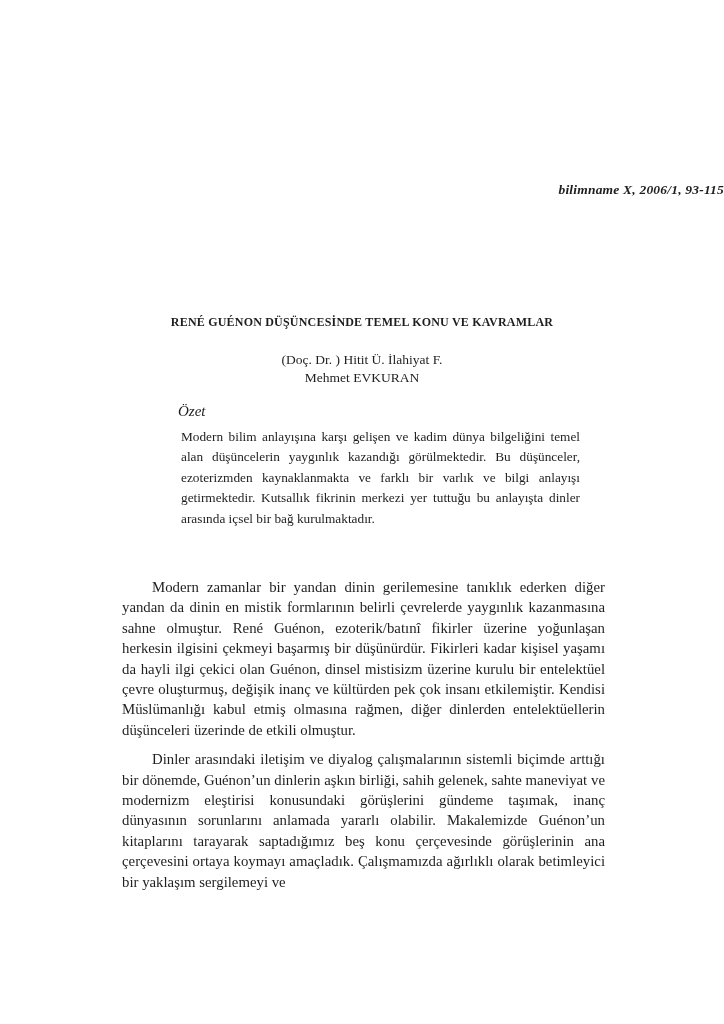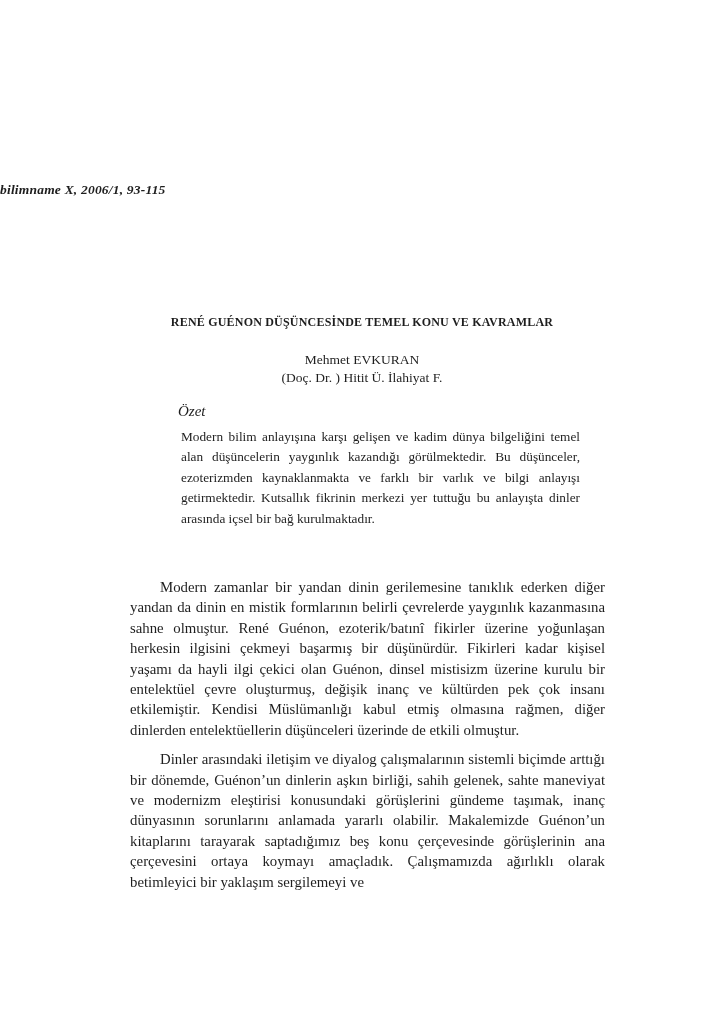--- a/index.html
+++ b/index.html
@@ -15,21 +15,21 @@
     color: #1e1e1e;
     font-family: "Liberation Serif", "DejaVu Serif", serif;
     overflow: hidden;
     box-sizing: border-box;
   }
   .journal-header {
     position: absolute;
     top: 182px;
     left: 0;
     width: 100%;
-    text-align: left;
+    text-align: right;
     font-style: italic;
     font-weight: bold;
     font-size: 13.5px;
     letter-spacing: 0.2px;
   }
   .article-title {
     position: absolute;
     top: 303px;
     left: 147px;
     width: 430px;
@@ -74,37 +74,37 @@
     position: absolute;
     top: 577px;
     left: 122px;
     width: 483px;
     font-size: 14.8px;
     line-height: 20.4px;
     text-align: justify;
     hyphens: auto;
   }
   .body-block p {
-    margin: 0 0 9px 8px;
+    margin: 0 0 9px 0;
     padding: 0;
     text-indent: 30px;
   }
 </style>
 </head>
 <body>
 
 <div class="page">
 
   <div class="journal-header">bilimname X, 2006/1, 93-115</div>
 
   <h1 class="article-title">RENÉ GUÉNON DÜŞÜNCESİNDE TEMEL KONU VE KAVRAMLAR</h1>
 
   <div class="author-block">
+    <div>(Doç. Dr. ) Hitit Ü. İlahiyat F.</div>
     <div>Mehmet EVKURAN</div>
-    <div>(Doç. Dr. ) Hitit Ü. İlahiyat F.</div>
   </div>
 
   <div class="abstract-heading">Özet</div>
 
   <div class="abstract-block">
     <p>Modern bilim anlayışına karşı gelişen ve kadim dünya bilgeliğini temel alan düşüncelerin yaygınlık kazandığı görülmektedir. Bu düşünceler, ezoterizmden kaynaklanmakta ve farklı bir varlık ve bilgi anlayışı getirmektedir. Kutsallık fikrinin merkezi yer tuttuğu bu anlayışta dinler arasında içsel bir bağ kurulmaktadır.</p>
   </div>
 
   <div class="body-block">
     <p>Modern zamanlar bir yandan dinin gerilemesine tanıklık ederken diğer yandan da dinin en mistik formlarının belirli çevrelerde yaygınlık kazanmasına sahne olmuştur. René Guénon, ezoterik/batınî fikirler üzerine yoğunlaşan herkesin ilgisini çekmeyi başarmış bir düşünürdür. Fikirleri kadar kişisel yaşamı da hayli ilgi çekici olan Guénon, dinsel mistisizm üzerine kurulu bir entelektüel çevre oluşturmuş, değişik inanç ve kültürden pek çok insanı etkilemiştir. Kendisi Müslümanlığı kabul etmiş olmasına rağmen, diğer dinlerden entelektüellerin düşünceleri üzerinde de etkili olmuştur.</p>

